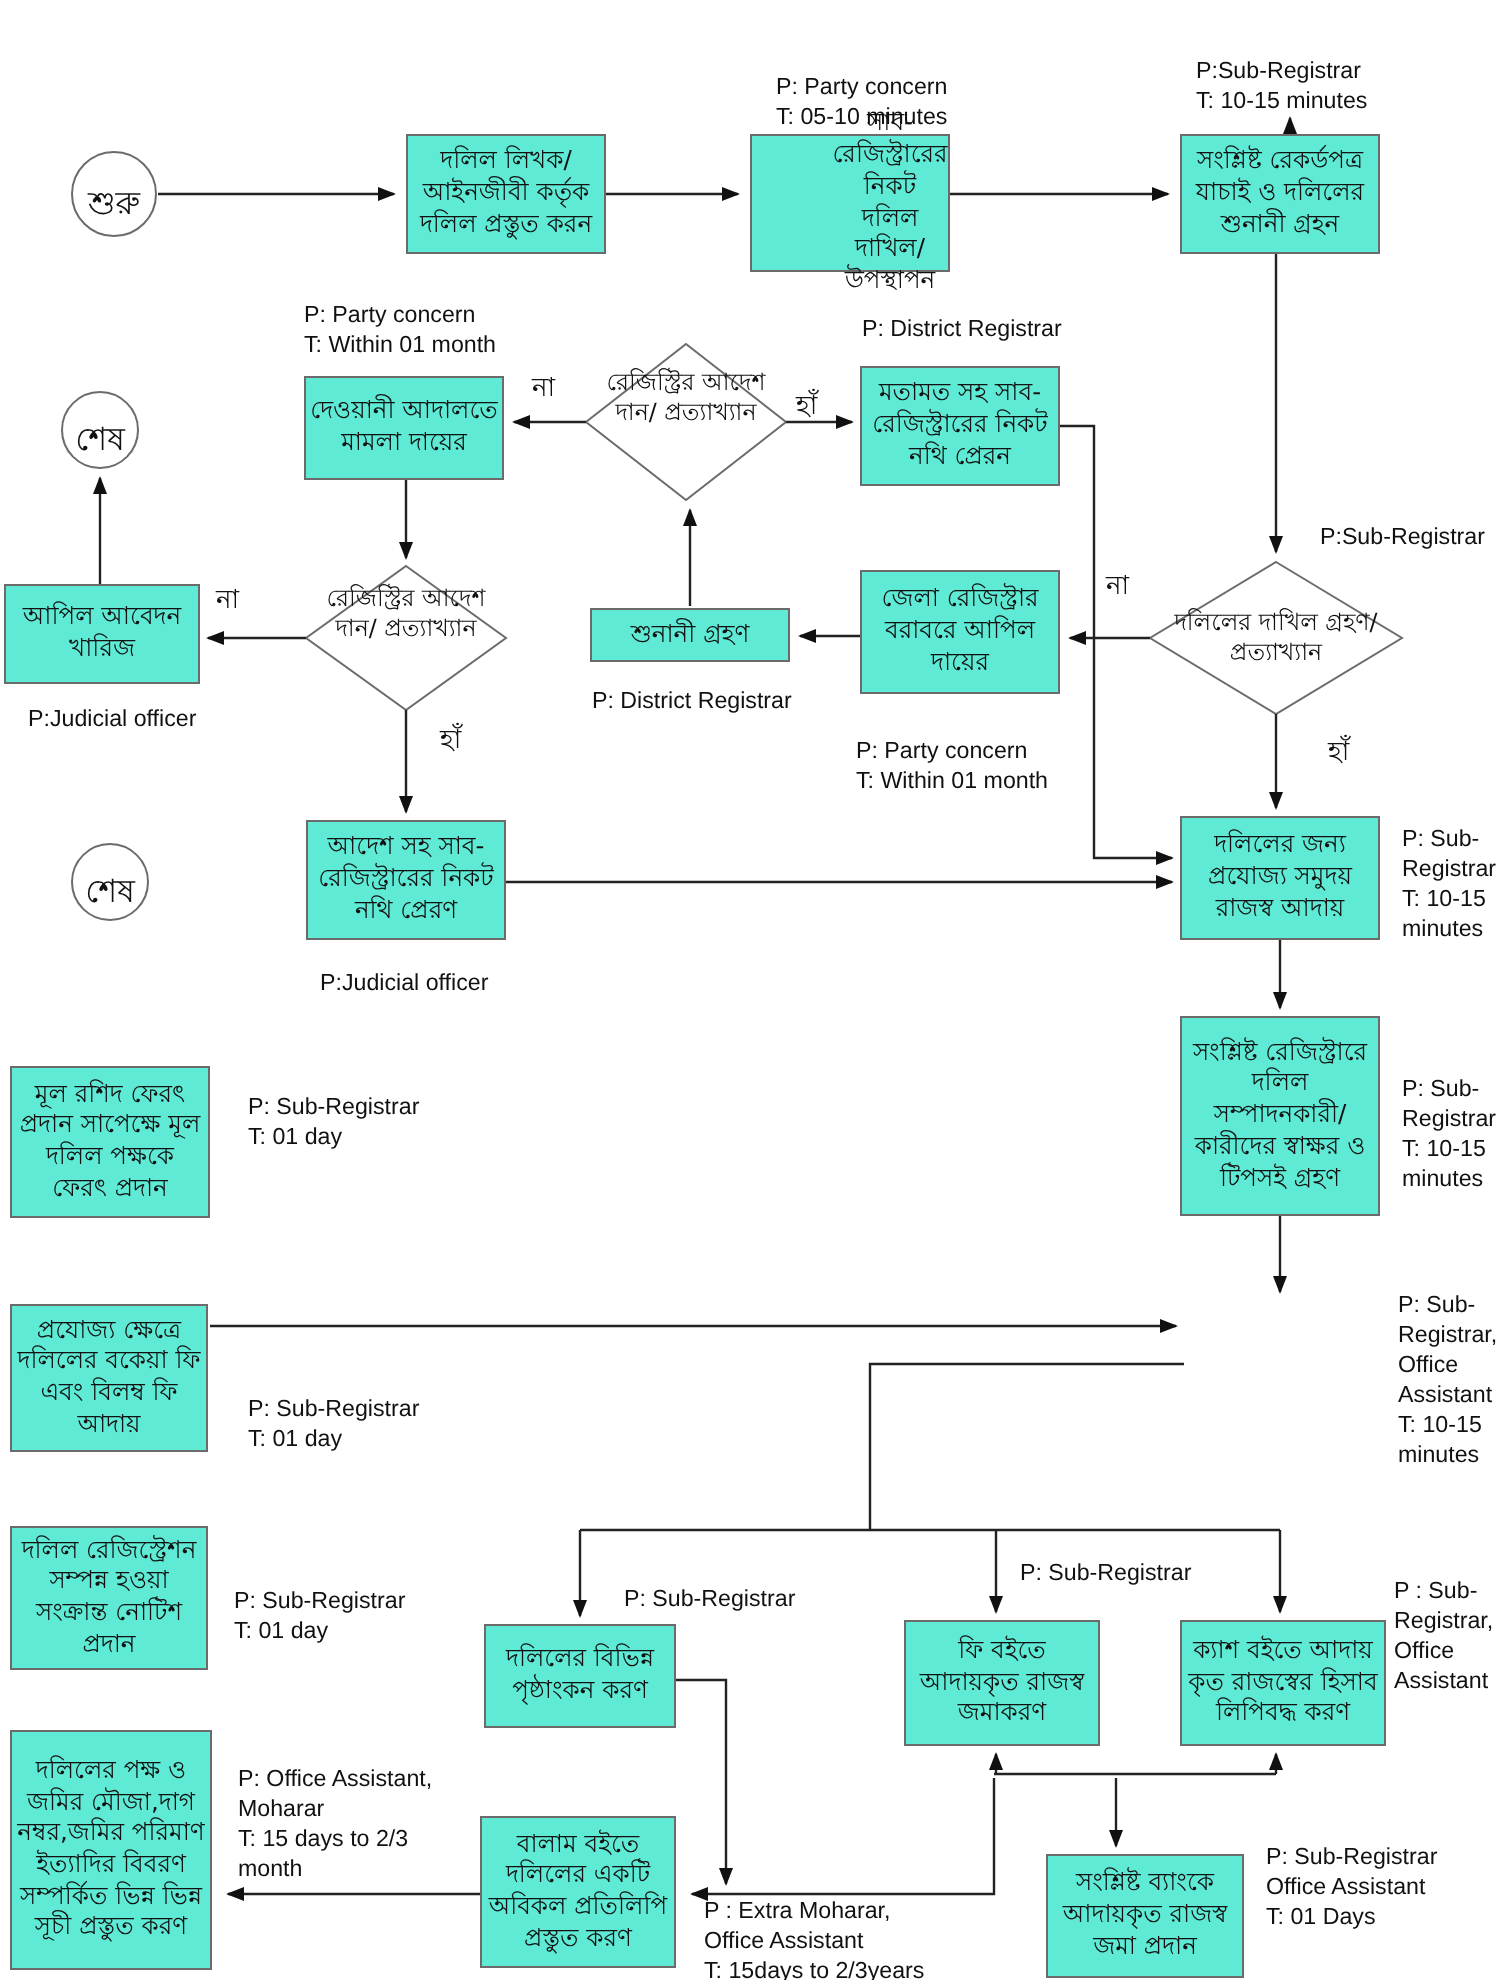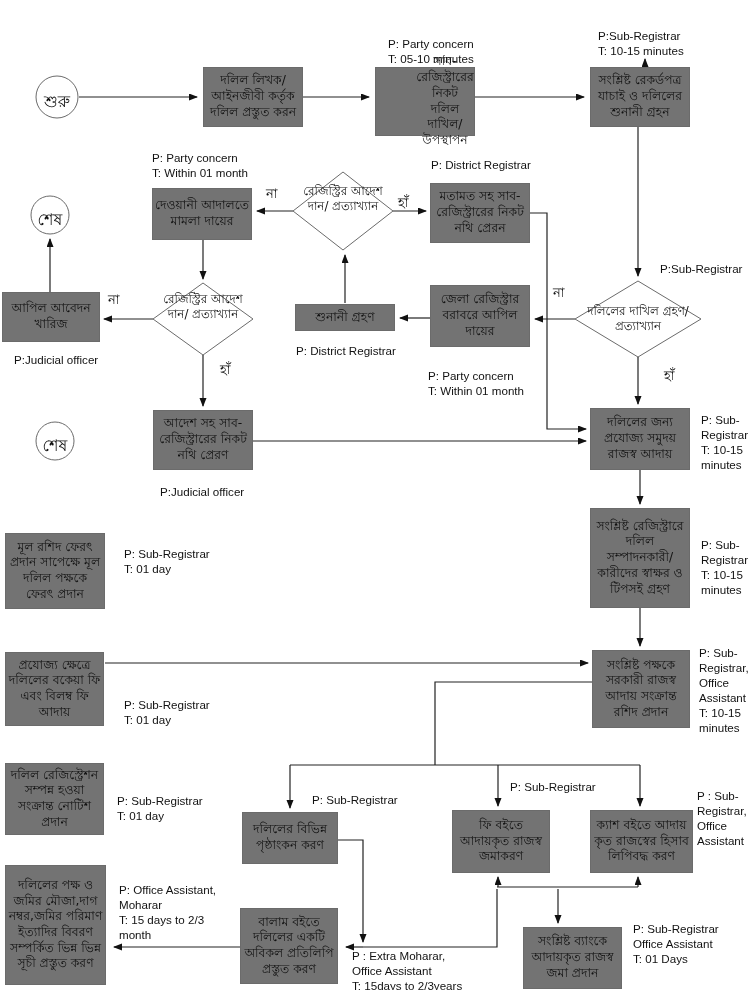--- a/index.html
+++ b/index.html
@@ -1,20 +1,20 @@
 <!DOCTYPE html>
 <html><head>
 <meta charset="utf-8">
 <style>
   html,body{margin:0;padding:0;background:#fff;}
   #stage{position:relative;width:750px;height:990px;background:#fff;overflow:hidden;
          font-family:"DejaVu Sans","Liberation Sans",sans-serif;color:#111;}
   .title{position:absolute;left:0;top:4px;width:750px;text-align:center;
          font-size:17.5px;font-weight:bold;}
-  .box{position:absolute;border:1px solid #6b6b6b;background:#737373;
+  .box{position:absolute;border:1px solid #6b6b6b;background:#5eead4;
        display:flex;align-items:center;justify-content:center;text-align:center;
        font-size:12.3px;line-height:1.28;padding:2px;box-sizing:border-box;}
   .dlabel{position:absolute;text-align:center;font-size:11.8px;line-height:1.25;}
   .term{position:absolute;text-align:center;font-size:16px;}
   .ann{position:absolute;font-size:11.6px;line-height:1.3;white-space:pre-line;
        font-family:"Liberation Sans","DejaVu Sans",sans-serif;}
   .elabel{position:absolute;font-size:13px;}
   svg{position:absolute;left:0;top:0;}
   .shape{fill:#fff;stroke:#6b6b6b;stroke-width:1;}
   .wire{fill:none;stroke:#222;stroke-width:1.2;}
@@ -84,21 +84,20 @@
   <div class="box" style="left:590px;top:67px;width:100px;height:60px;">সংশ্লিষ্ট রেকর্ডপত্র যাচাই ও দলিলের শুনানী গ্রহন</div>
   <div class="box" style="left:152px;top:188px;width:100px;height:52px;">দেওয়ানী আদালতে মামলা দায়ের</div>
   <div class="box" style="left:430px;top:183px;width:100px;height:60px;">মতামত সহ সাব-রেজিস্ট্রারের নিকট নথি প্রেরন</div>
   <div class="box" style="left:2px;top:292px;width:98px;height:50px;">আপিল আবেদন খারিজ</div>
   <div class="box" style="left:295px;top:304px;width:100px;height:27px;">শুনানী গ্রহণ</div>
   <div class="box" style="left:430px;top:285px;width:100px;height:62px;">জেলা রেজিস্ট্রার বরাবরে আপিল দায়ের</div>
   <div class="box" style="left:153px;top:410px;width:100px;height:60px;">আদেশ সহ সাব-রেজিস্ট্রারের নিকট নথি প্রেরণ</div>
   <div class="box" style="left:590px;top:408px;width:100px;height:62px;">দলিলের জন্য প্রযোজ্য সমুদয় রাজস্ব আদায়</div>
   <div class="box" style="left:590px;top:508px;width:100px;height:100px;">সংশ্লিষ্ট রেজিস্ট্রারে দলিল সম্পাদনকারী/ কারীদের স্বাক্ষর ও টিপসই গ্রহণ</div>
   <div class="box" style="left:5px;top:533px;width:100px;height:76px;">মূল রশিদ ফেরৎ প্রদান সাপেক্ষে মূল দলিল পক্ষকে ফেরৎ প্রদান</div>
-  <div class="box" style="left:592px;top:650px;width:98px;height:78px;">সংশ্লিষ্ট পক্ষকে সরকারী রাজস্ব আদায় সংক্রান্ত রশিদ প্রদান</div>
   <div class="box" style="left:5px;top:652px;width:99px;height:74px;">প্রযোজ্য ক্ষেত্রে দলিলের বকেয়া ফি এবং বিলম্ব ফি আদায়</div>
   <div class="box" style="left:5px;top:763px;width:99px;height:72px;">দলিল রেজিস্ট্রেশন সম্পন্ন হওয়া সংক্রান্ত নোটিশ প্রদান</div>
   <div class="box" style="left:242px;top:812px;width:96px;height:52px;">দলিলের বিভিন্ন পৃষ্ঠাংকন করণ</div>
   <div class="box" style="left:452px;top:810px;width:98px;height:63px;">ফি বইতে আদায়কৃত রাজস্ব জমাকরণ</div>
   <div class="box" style="left:590px;top:810px;width:103px;height:63px;">ক্যাশ বইতে আদায় কৃত রাজস্বের হিসাব লিপিবদ্ধ করণ</div>
   <div class="box" style="left:5px;top:865px;width:101px;height:120px;">দলিলের পক্ষ ও জমির মৌজা,দাগ নম্বর,জমির পরিমাণ ইত্যাদির বিবরণ সম্পর্কিত ভিন্ন ভিন্ন সূচী প্রস্তুত করণ</div>
   <div class="box" style="left:240px;top:908px;width:98px;height:76px;">বালাম বইতে দলিলের একটি অবিকল প্রতিলিপি প্রস্তুত করণ</div>
   <div class="box" style="left:523px;top:927px;width:99px;height:62px;">সংশ্লিষ্ট ব্যাংকে আদায়কৃত রাজস্ব জমা প্রদান</div>
 
   <div class="dlabel" style="left:297px;top:184px;width:92px;">রেজিস্ট্রির আদেশ দান/ প্রত্যাখ্যান</div>

